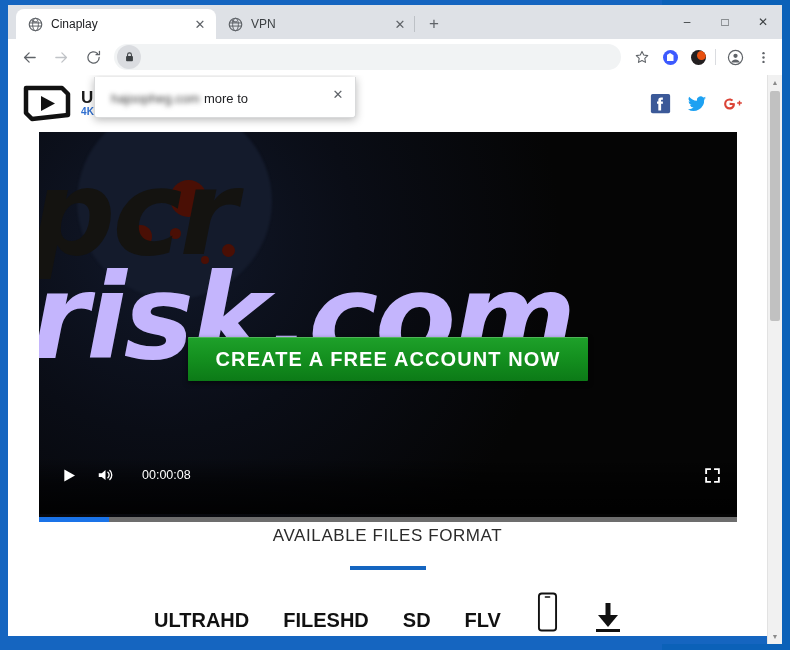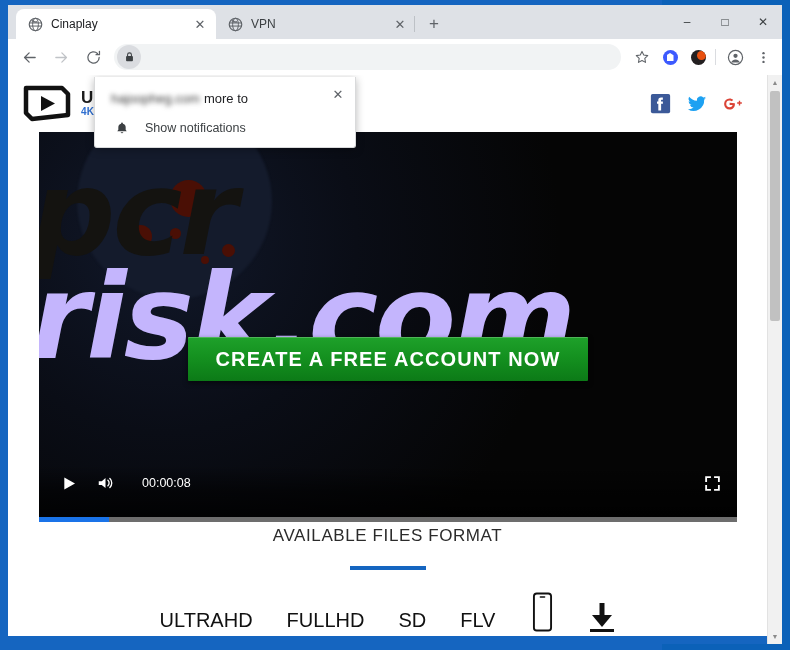--- a/index.html
+++ b/index.html
@@ -252,21 +252,21 @@
     width: 400px; height: 44px;
     border-radius: 1px;
     background: linear-gradient(180deg,#1ea12a 0%, #14901f 48%, #0c7a17 100%);
     box-shadow: 0 2px 5px rgba(0,0,0,.55), inset 0 1px 0 rgba(255,255,255,.22);
     color: #ffffff;
     font-size: 20px; font-weight: bold; letter-spacing: 1.1px;
     display: flex; align-items: center; justify-content: center;
   }
   .vcontrols {
     position: absolute;
-    left: 0; right: 0; bottom: 0;
+    left: 0; right: 0; bottom: 8px;
     height: 56px;
     background: linear-gradient(180deg, rgba(0,0,0,0) 0%, rgba(0,0,0,.55) 45%, rgba(0,0,0,.85) 100%);
     display: flex; align-items: center;
     padding: 0 16px 22px 22px;
   }
   .vbtn {
     color: #ffffff;
     display: flex; align-items: center; justify-content: center;
     margin-right: 18px;
   }
@@ -301,22 +301,22 @@
   .fmt-row {
     margin-top: 22px;
     display: flex; align-items: flex-end; justify-content: center;
     gap: 34px;
     padding: 0 60px;
   }
   .fmt {
     font-size: 20px; color: #111111; white-space: nowrap;
     font-family: "Liberation Sans", sans-serif;
   }
-  .fmt b { font-weight: normal; }
-  .fmt .light { font-weight: normal; }
+  .fmt b { font-weight: bold; }
+  .fmt .light { font-weight: bold; }
   .fmt-icon { width: 26px; display:flex; justify-content:center; }
   .blue-band {
     position: absolute;
     left: 0; right: 0; bottom: 0;
     height: 8px;
     background: #1565c0;
   }
 
   
   .perm-bubble {
@@ -570,21 +570,21 @@
           <div class="progress">
             <div class="fill" style="width: 10%;"></div>
           </div>
         </div>
 
         <div class="formats">
           <h2>AVAILABLE FILES FORMAT</h2>
           <div class="rule"></div>
           <div class="fmt-row">
             <div class="fmt"><span class="light">ULTRA</span><b>HD</b></div>
-            <div class="fmt"><span class="light">FULL</span><b>HD</b></div>
+            <div class="fmt"><span class="light">FILES</span><b>HD</b></div>
             <div class="fmt"><b>SD</b></div>
             <div class="fmt"><b>FLV</b></div>
             <div class="fmt-icon">
               <svg width="23" height="40" viewBox="0 0 24 42">
                   <rect x="3" y="1.5" width="18" height="39" rx="3" fill="none" stroke="#111" stroke-width="2"></rect>
                   <rect x="9" y="4.5" width="6" height="1.6" rx=".8" fill="#111"></rect>
                 </svg>
             </div>
             <div class="fmt-icon">
               <svg width="26" height="30" viewBox="0 0 26 30">
@@ -597,29 +597,20 @@
         </div>
 
         <div class="blue-band"></div>
 
         <div class="perm-bubble">
           <div class="perm-close">✕</div>
           <div class="perm-head">
             <span class="perm-domain">hajoopheg.com</span>
             <span>more to</span>
           </div>
-          <div class="perm-row">
-            <span class="bell">
-              <svg width="14" height="16" viewBox="0 0 24 24">
-                <path d="M12 2.5a1.6 1.6 0 0 1 1.6 1.6v.6a6.3 6.3 0 0 1 4.7 6.1v4.1l1.8 2.6H3.9l1.8-2.6v-4.1a6.3 6.3 0 0 1 4.7-6.1v-.6A1.6 1.6 0 0 1 12 2.5z" fill="#3c4043"></path>
-                <path d="M9.6 19.2a2.5 2.5 0 0 0 4.8 0z" fill="#3c4043"></path>
-              </svg>
-            </span>
-            <span>Show notifications</span>
-          </div>
         </div>
 
       </div>
 
       <div class="scrollbar">
         <div class="sb-arrow">▲</div>
         <div class="sb-thumb"></div>
         <div class="sb-arrow bottom">▼</div>
       </div>
     </div>

